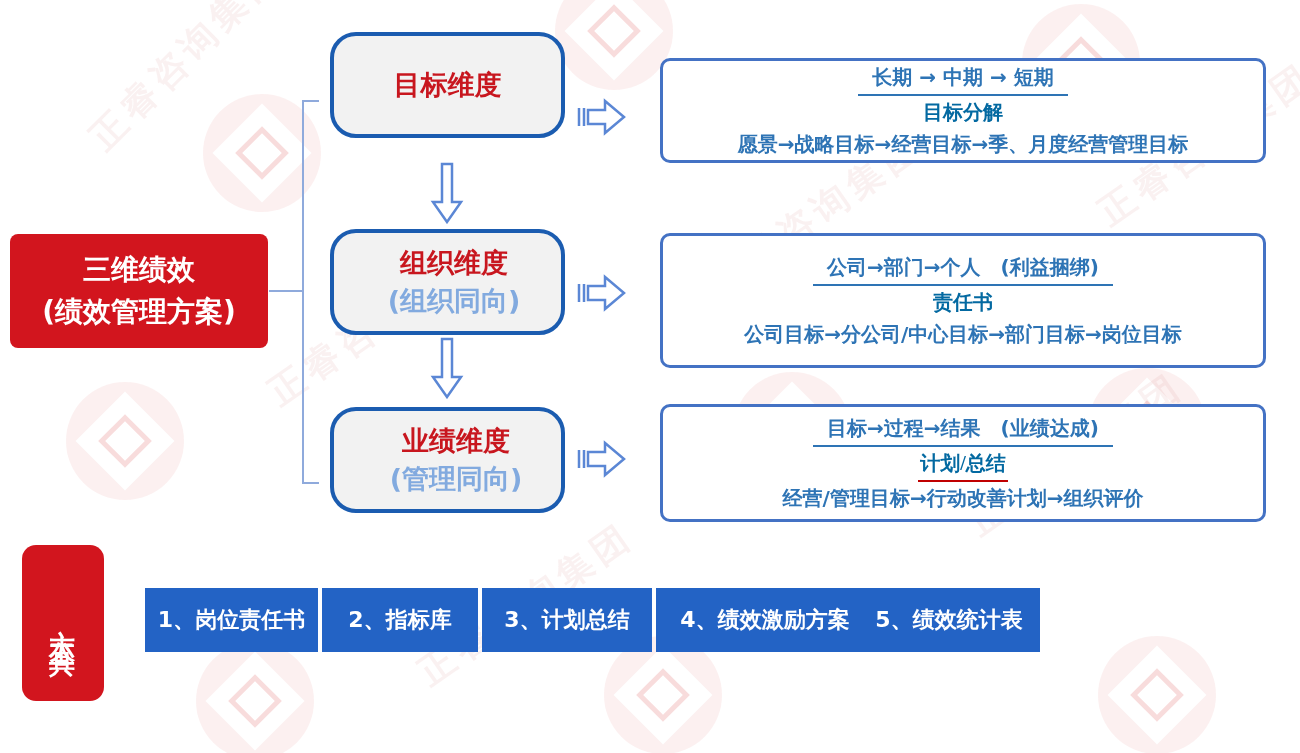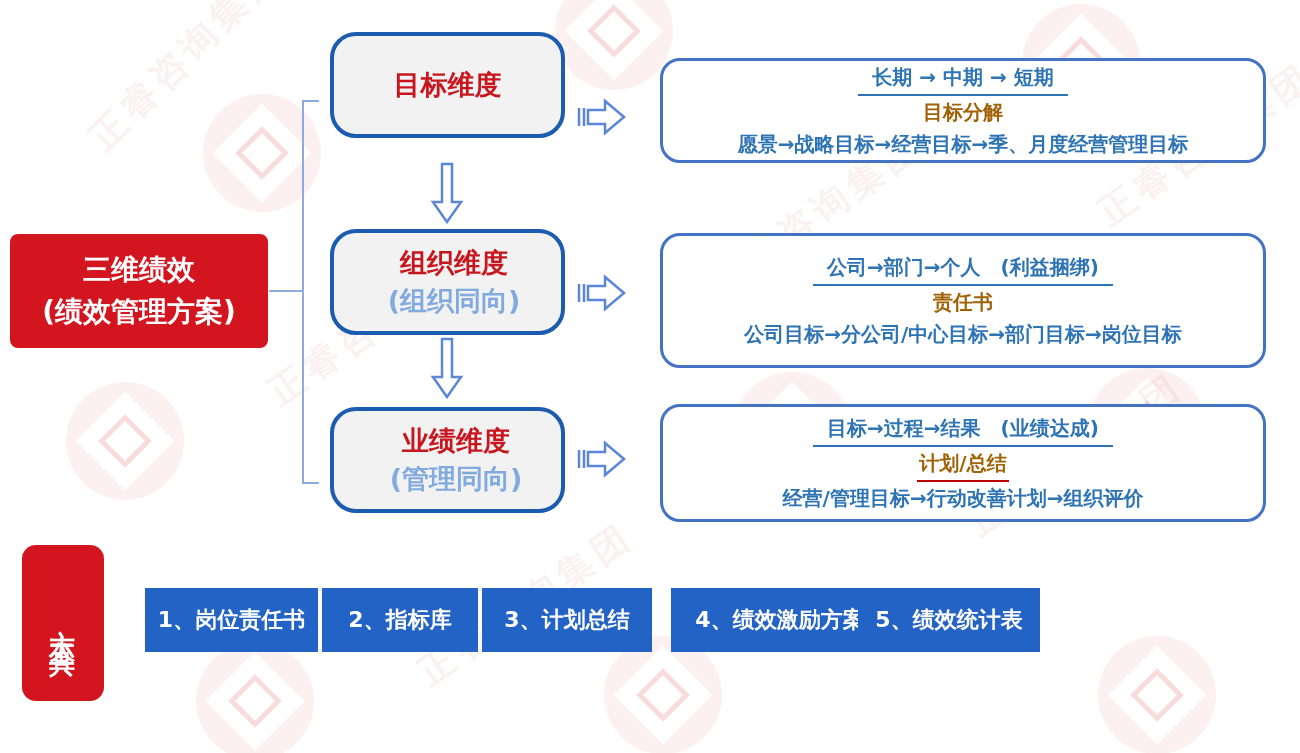--- a/index.html
+++ b/index.html
@@ -38,25 +38,25 @@
              font-weight:bold; font-size:27px; line-height:38px; text-align:center; z-index:2; }
   .dim-title { color:#C8161E; }
   .dim-sub   { color:#82AADF; }
 
   
   .arrow-right { position:absolute; left:576px; width:52px; height:42px; z-index:2; }
   .arrow-down  { position:absolute; left:429px; width:36px; height:62px; z-index:2; }
 
   
   .detail-box { position:absolute; left:660px; width:606px;
-                background:#ffffff; border:3px solid #4472C4; border-radius:20px;
+                background:#ffffff; border:3px solid #4472C4; border-radius:10px;
                 display:flex; flex-direction:column; align-items:center; justify-content:center;
                 font-weight:bold; font-size:20px; line-height:32px; text-align:center; z-index:2; }
   .detail-top    { color:#2E74B5; border-bottom:2px solid #2E74B5; padding:0 14px 1px 14px; }
-  .detail-middle { color:#a16207; }
+  .detail-middle { color:#0369a1;font-family:Liberation Serif, serif; }
   .detail-middle.underlined { border-bottom:2px solid #C00000; padding:0 2px 1px 2px; }
   .detail-bottom { color:#2E74B5; }
 
   
   .tools-label { position:absolute; left:22px; top:545px; width:82px; height:156px;
                  background:#D2151E; border-radius:14px; color:#ffffff;
                  display:flex; align-items:center; justify-content:center;
                  writing-mode:vertical-rl; text-orientation:upright;
                  font-weight:bold; font-size:26px; letter-spacing:7px; z-index:2; }
   .tool-seg { position:absolute; top:588px; height:64px; background:#2363C5; color:#ffffff;
@@ -146,16 +146,16 @@
     <div class="detail-top">目标→过程→结果　(业绩达成)</div>
     <div class="detail-middle underlined">计划/总结</div>
     <div class="detail-bottom">经营/管理目标→行动改善计划→组织评价</div>
   </div>
 
   <div class="tools-label">六大工具</div>
 
   <div class="tool-seg" style="left:145px; width:173px;">1、岗位责任书</div>
   <div class="tool-seg" style="left:322px; width:156px;">2、指标库</div>
   <div class="tool-seg" style="left:482px; width:170px;">3、计划总结</div>
-  <div class="tool-seg" style="left:671px; width:218px;">4、绩效激励方案</div>
+  <div class="tool-seg" style="left:656px; width:218px;">4、绩效激励方案</div>
   <div class="tool-seg" style="left:858px; width:182px;">5、绩效统计表</div>
 
 </div>
 
 </body></html>

